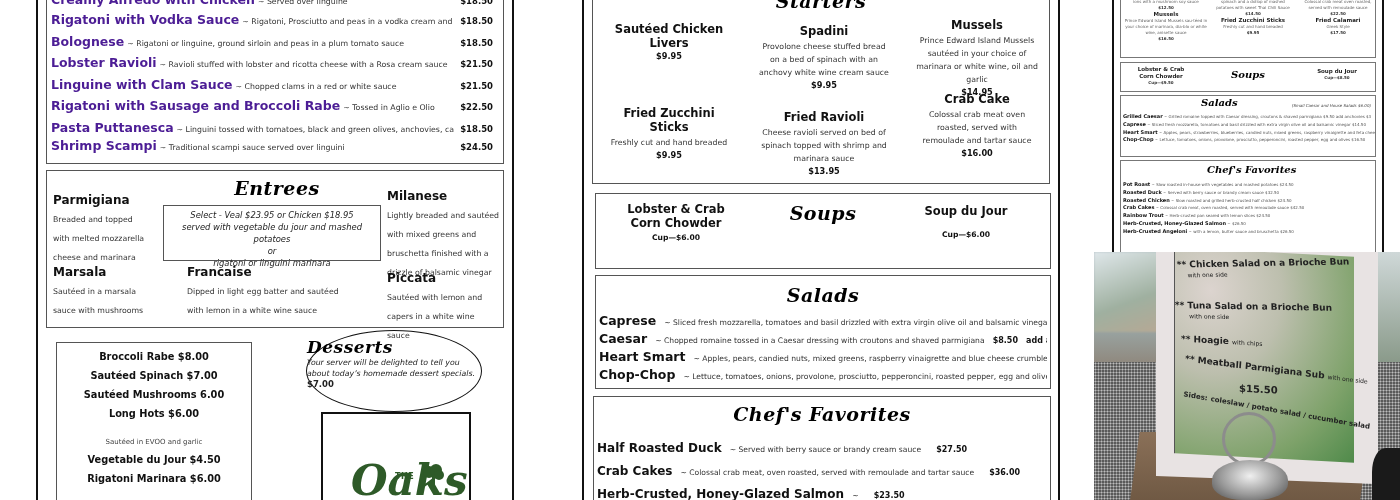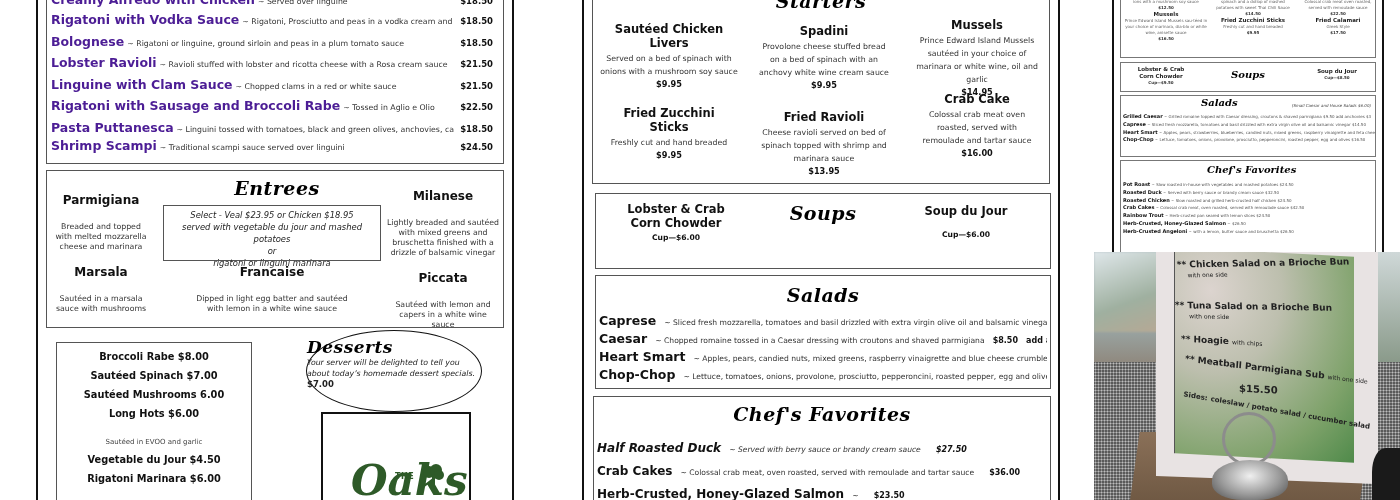--- a/index.html
+++ b/index.html
@@ -11,23 +11,23 @@
   
   .page-left { position: absolute; left: 36px; top: -2px; width: 478px; height: 504px; border-left: 2px solid #111; border-right: 2px solid #111; }
   .pasta-box { position: absolute; left: 8px; top: -4px; width: 458px; height: 170px; border: 1px solid #555; border-top: none; padding: 0 8px; }
   .pasta-row { position: absolute; left: 4px; right: 10px; display: flex; align-items: baseline; white-space: nowrap; }
   .pasta-row .name { font-weight: bold; font-size: 12.5px; color: #4c1d95; }
   .pasta-row .desc { font-size: 7.8px; color: #333; margin-left: 3px; flex: 1; overflow: hidden; }
   .pasta-row .price { font-size: 8.5px; font-weight: bold; color: #111; margin-left: 6px; }
 
   .entrees-box { position: absolute; left: 8px; top: 172px; width: 458px; height: 158px; border: 1px solid #555; }
   .entrees-title { position: absolute; left: 4px; right: 0; top: 6px; text-align: center; font-size: 19px; }
-  .entree { position: absolute; text-align: center; }
+  .entree { position: absolute; text-align: left; }
   .entree .ename { font-weight: bold; font-size: 12px; color: #111; }
-  .entree .edesc { font-size: 7.8px; color: #333; line-height: 10px; margin-top: 15px; }
+  .entree .edesc { font-size: 7.8px; color: #333; line-height: 19px; margin-top: 3px; }
   .select-box { position: absolute; left: 116px; top: 34px; width: 218px; height: 56px; border: 1px solid #555; text-align: center; font-style: italic; font-size: 8.4px; color: #222; line-height: 12px; padding-top: 3px; }
 
   .sides-box { position: absolute; left: 18px; top: 344px; width: 196px; height: 170px; border: 1px solid #555; text-align: center; }
   .sides-title { margin-top: 10px; font-size: 19px; }
   .side-item { font-weight: bold; font-size: 9.8px; color: #111; margin-top: 8px; }
   .side-note { font-size: 7px; color: #444; margin-top: 19px; }
 
   .desserts-oval { position: absolute; left: 268px; top: 332px; width: 176px; height: 82px; border: 1.5px solid #111; border-radius: 50%; }
   .desserts-title { font-size: 17px; margin-top: 6px; }
   .desserts-text { font-style: italic; font-size: 7.8px; color: #222; line-height: 11px; }
@@ -203,21 +203,20 @@
       <rect x="11" y="11" width="3" height="11" fill="#2e5a28"></rect>
     </svg>
   </div>
 </div>
 
 <div class="page-mid">
   <div class="starters-box">
     <div class="starters-title script">Starters</div>
     <div class="starter" style="left:6px; top:28px; width:140px;">
       <div class="sname">Sautéed Chicken Livers</div>
-      <div class="sdesc">Served on a bed of spinach with onions with a mushroom soy sauce</div>
       <div class="sprice">$9.95</div>
     </div>
     <div class="starter" style="left:166px; top:30px; width:130px;">
       <div class="sname">Spadini</div>
       <div class="sdesc">Provolone cheese stuffed bread on a bed of spinach with an anchovy white wine cream sauce</div>
       <div class="sprice">$9.95</div>
     </div>
     <div class="starter" style="left:316px; top:24px; width:136px;">
       <div class="sname">Mussels</div>
       <div class="sdesc">Prince Edward Island Mussels sautéed in your choice of marinara or white wine, oil and garlic</div>
@@ -272,21 +271,21 @@
     </div>
     <div class="salad-row" style="top:88px;">
       <span class="name">Chop-Chop</span>
       <span class="desc">~ Lettuce, tomatoes, onions, provolone, prosciutto, pepperoncini, roasted pepper, egg and olives</span>
       
     </div>
   </div>
 
   <div class="chefs-box">
     <div class="chefs-title script">Chef's Favorites</div>
-    <div class="chef-row" style="top:40px;font-style:italic;">
+    <div class="chef-row" style="top:40px;">
       <span class="name">Half Roasted Duck</span>
       <span class="desc">~ Served with berry sauce or brandy cream sauce</span>
       <span class="price">$27.50</span>
     </div>
     <div class="chef-row" style="top:63px;">
       <span class="name">Crab Cakes</span>
       <span class="desc">~ Colossal crab meat,  oven roasted, served with remoulade and tartar sauce</span>
       <span class="price">$36.00</span>
     </div>
     <div class="chef-row" style="top:86px;">

